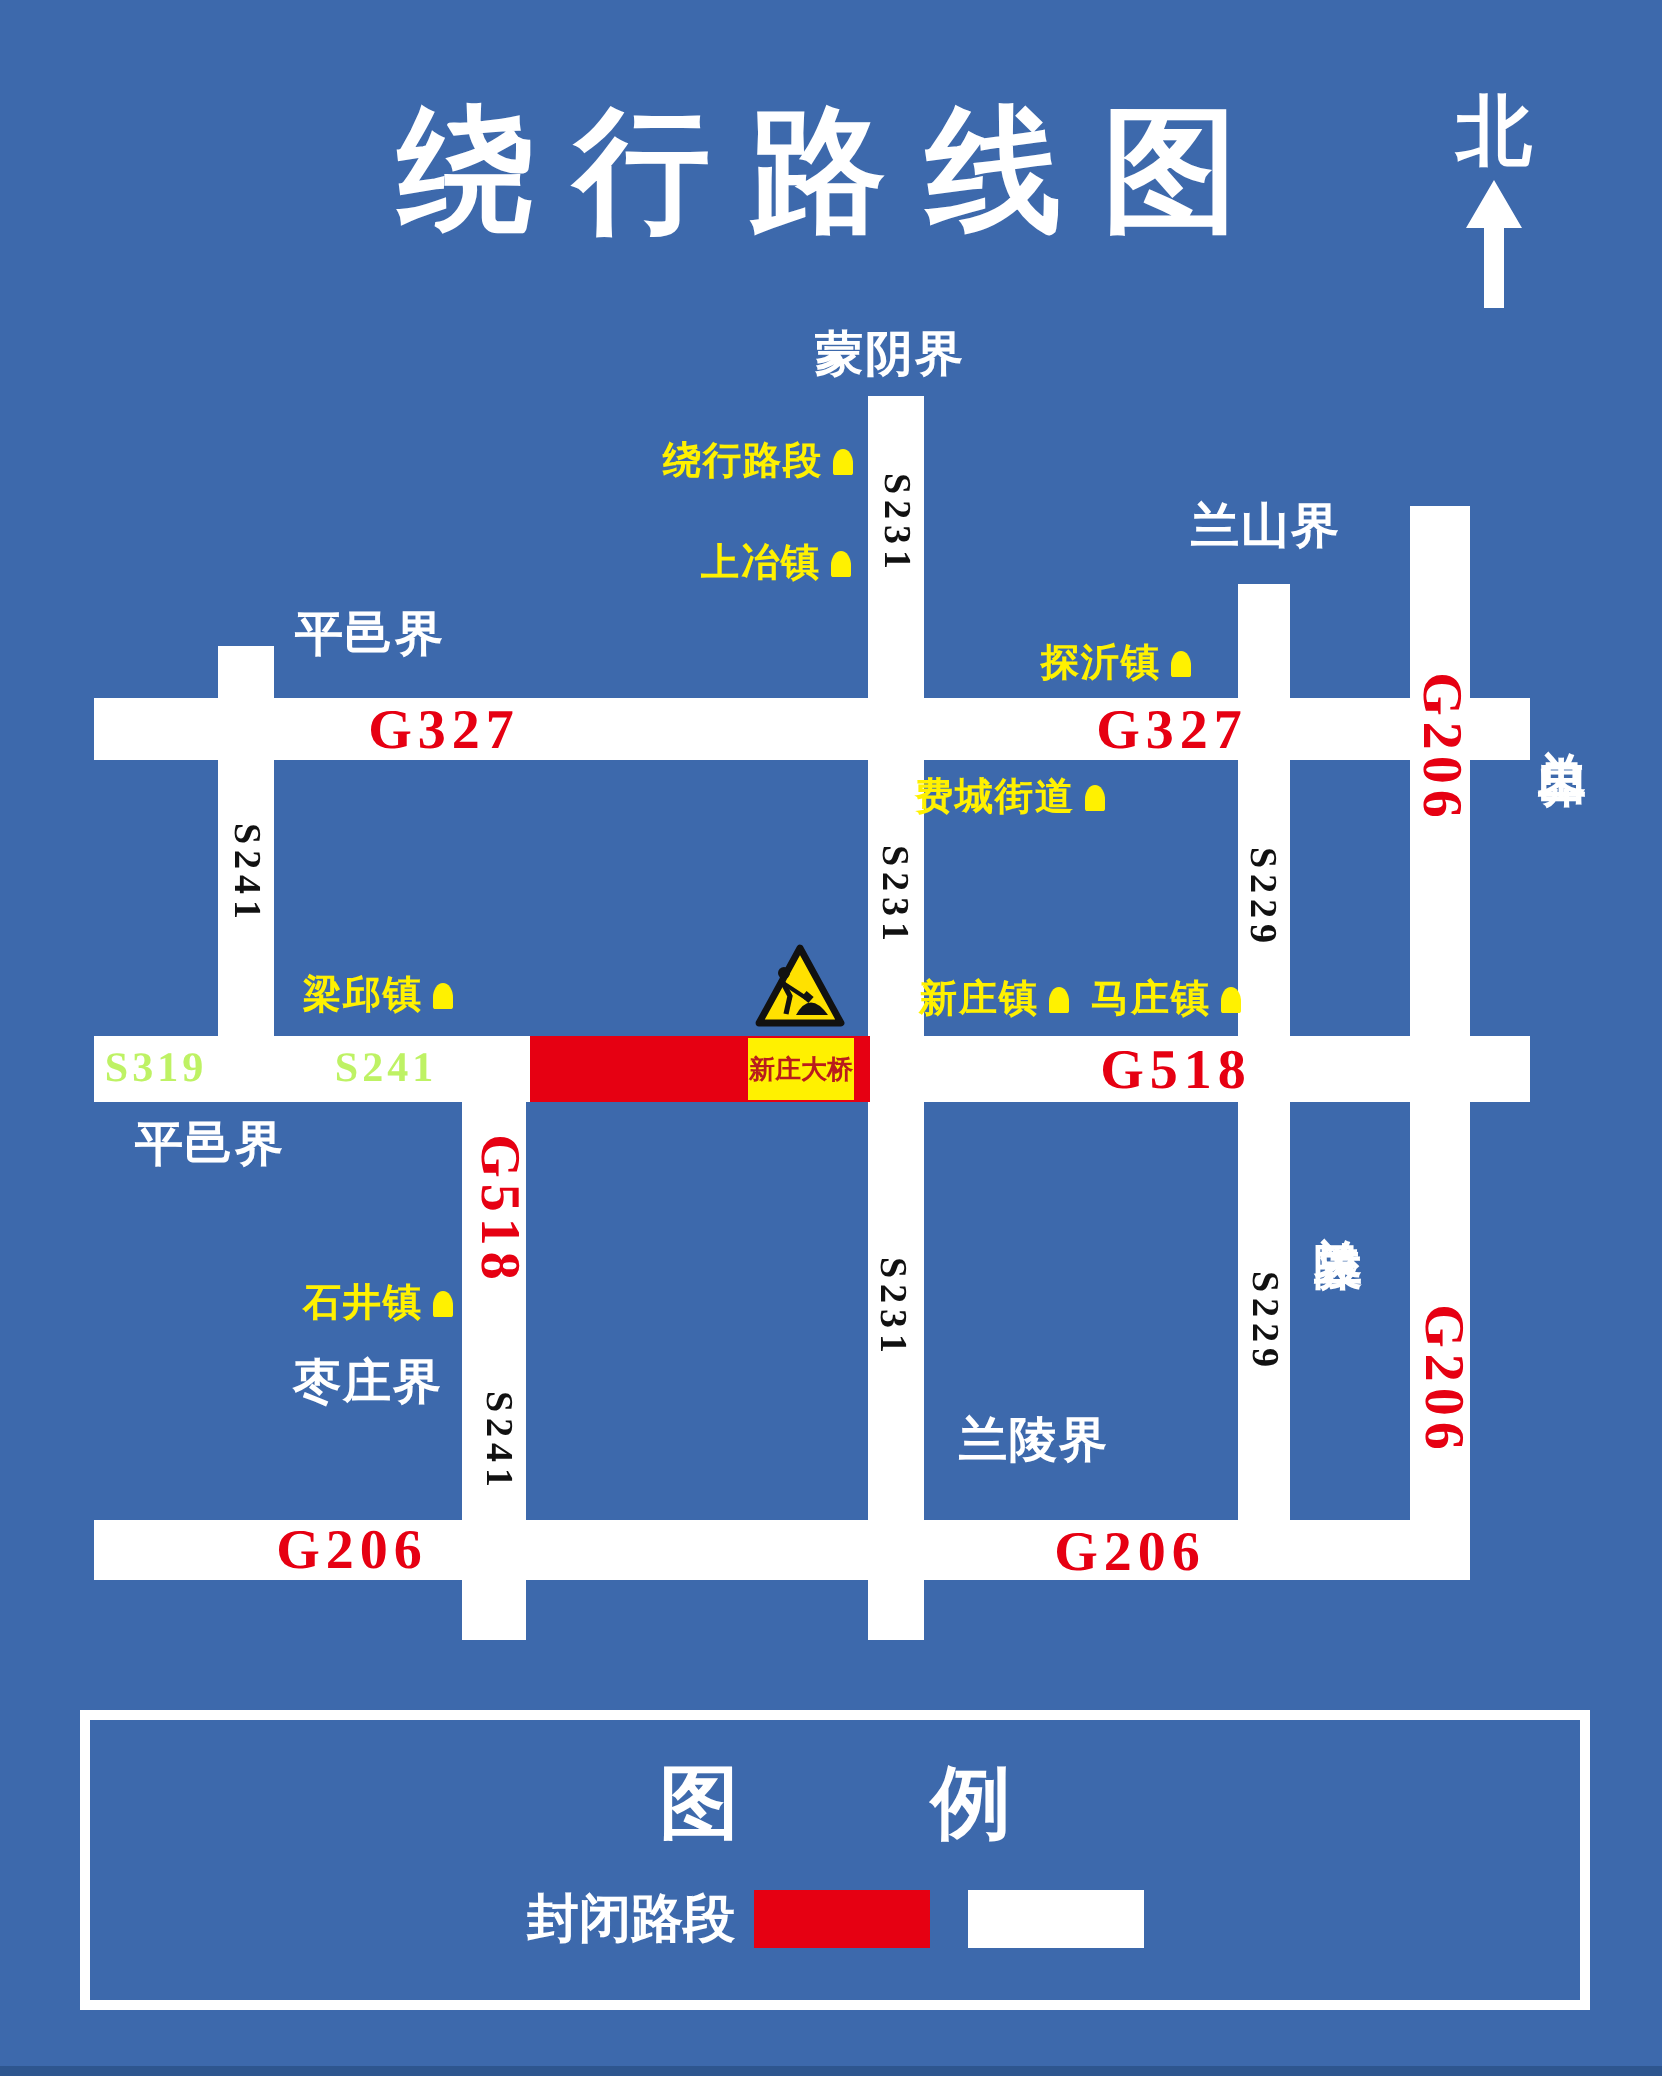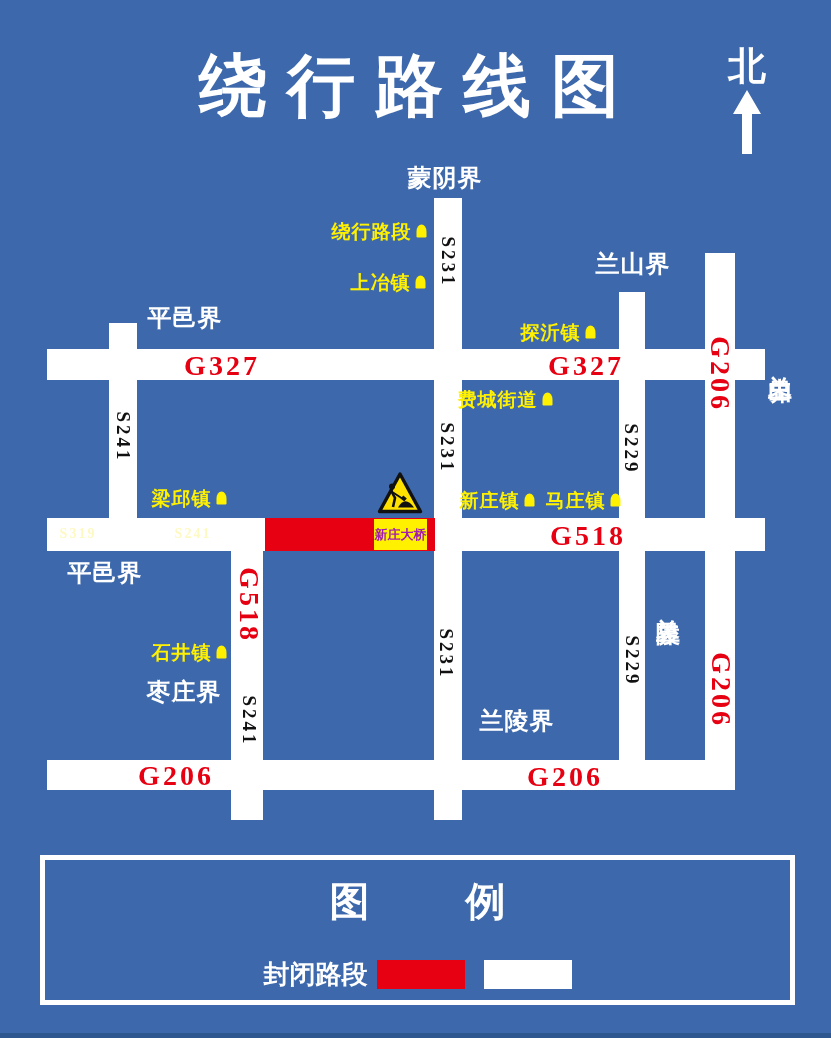--- a/index.html
+++ b/index.html
@@ -8,34 +8,34 @@
     width:831px;height:1038px;
     background:#3D69AC;
     overflow:hidden;
     font-family:Liberation Serif, serif;
     font-weight:bold;
     padding-left:38px;
   }
   .road{position:absolute;background:#FFFFFF;}
   .closed{position:absolute;background:#E60012;}
   .bridge-sign{
-    position:absolute;background:#FFF100;color:#a21caf;
+    position:absolute;background:#FFF100;color:#b91c1c;
     display:flex;align-items:center;justify-content:center;
     font-size:13px;letter-spacing:0px;white-space:nowrap;
   }
   .lbl{position:absolute;transform:translate(-50%,-50%);white-space:nowrap;line-height:1;}
   .rot{position:absolute;transform:translate(-50%,-50%) rotate(90deg);white-space:nowrap;line-height:1;}
   .vstack{
     position:absolute;transform:translate(-50%,-50%);
     writing-mode:vertical-rl;text-orientation:upright;
     white-space:nowrap;line-height:1;
   }
   .white{color:#FFFFFF;font-size:24px;letter-spacing:1px;}
   .redlbl{color:#E60012;font-size:28px;letter-spacing:3px;}
-  .blacklbl{color:#fef9c3;font-size:14px;letter-spacing:2px;}
+  .blacklbl{color:#bef264;font-size:21px;letter-spacing:2px;}
   .blackrot{color:#111111;font-size:19px;letter-spacing:3px;}
   .town{color:#FFF100;font-size:19px;letter-spacing:1px;display:flex;align-items:center;gap:5px;}
   .marker{
     display:inline-block;width:10px;height:13px;background:#FFF100;
     border-radius:50% 50% 12% 12% / 55% 55% 10% 10%;
   }
   #title{
     position:absolute;left:419px;top:86px;transform:translate(-50%,-50%);
     color:#FFFFFF;font-size:68px;letter-spacing:20px;white-space:nowrap;
   }
@@ -46,21 +46,21 @@
     border:5px solid #FFFFFF;
   }
   #legend-title{
     position:absolute;left:0;right:0;top:14px;
     display:flex;justify-content:center;gap:96px;
     color:#FFFFFF;font-size:40px;
   }
   #legend-items{
     position:absolute;left:0;right:0;top:82px;
     display:flex;justify-content:center;align-items:center;gap:19px;
-    color:#FFFFFF;font-size:26px;margin-top:15px;
+    color:#FFFFFF;font-size:26px;
   }
   .legend-item{display:flex;align-items:center;gap:9px;}
   .swatch{width:88px;height:29px;}
   #bottom-strip{position:absolute;left:0;top:1033px;width:831px;height:5px;background:#2E568F;}
 </style>
 </head>
 <body>
 
 <div id="stage">
 

